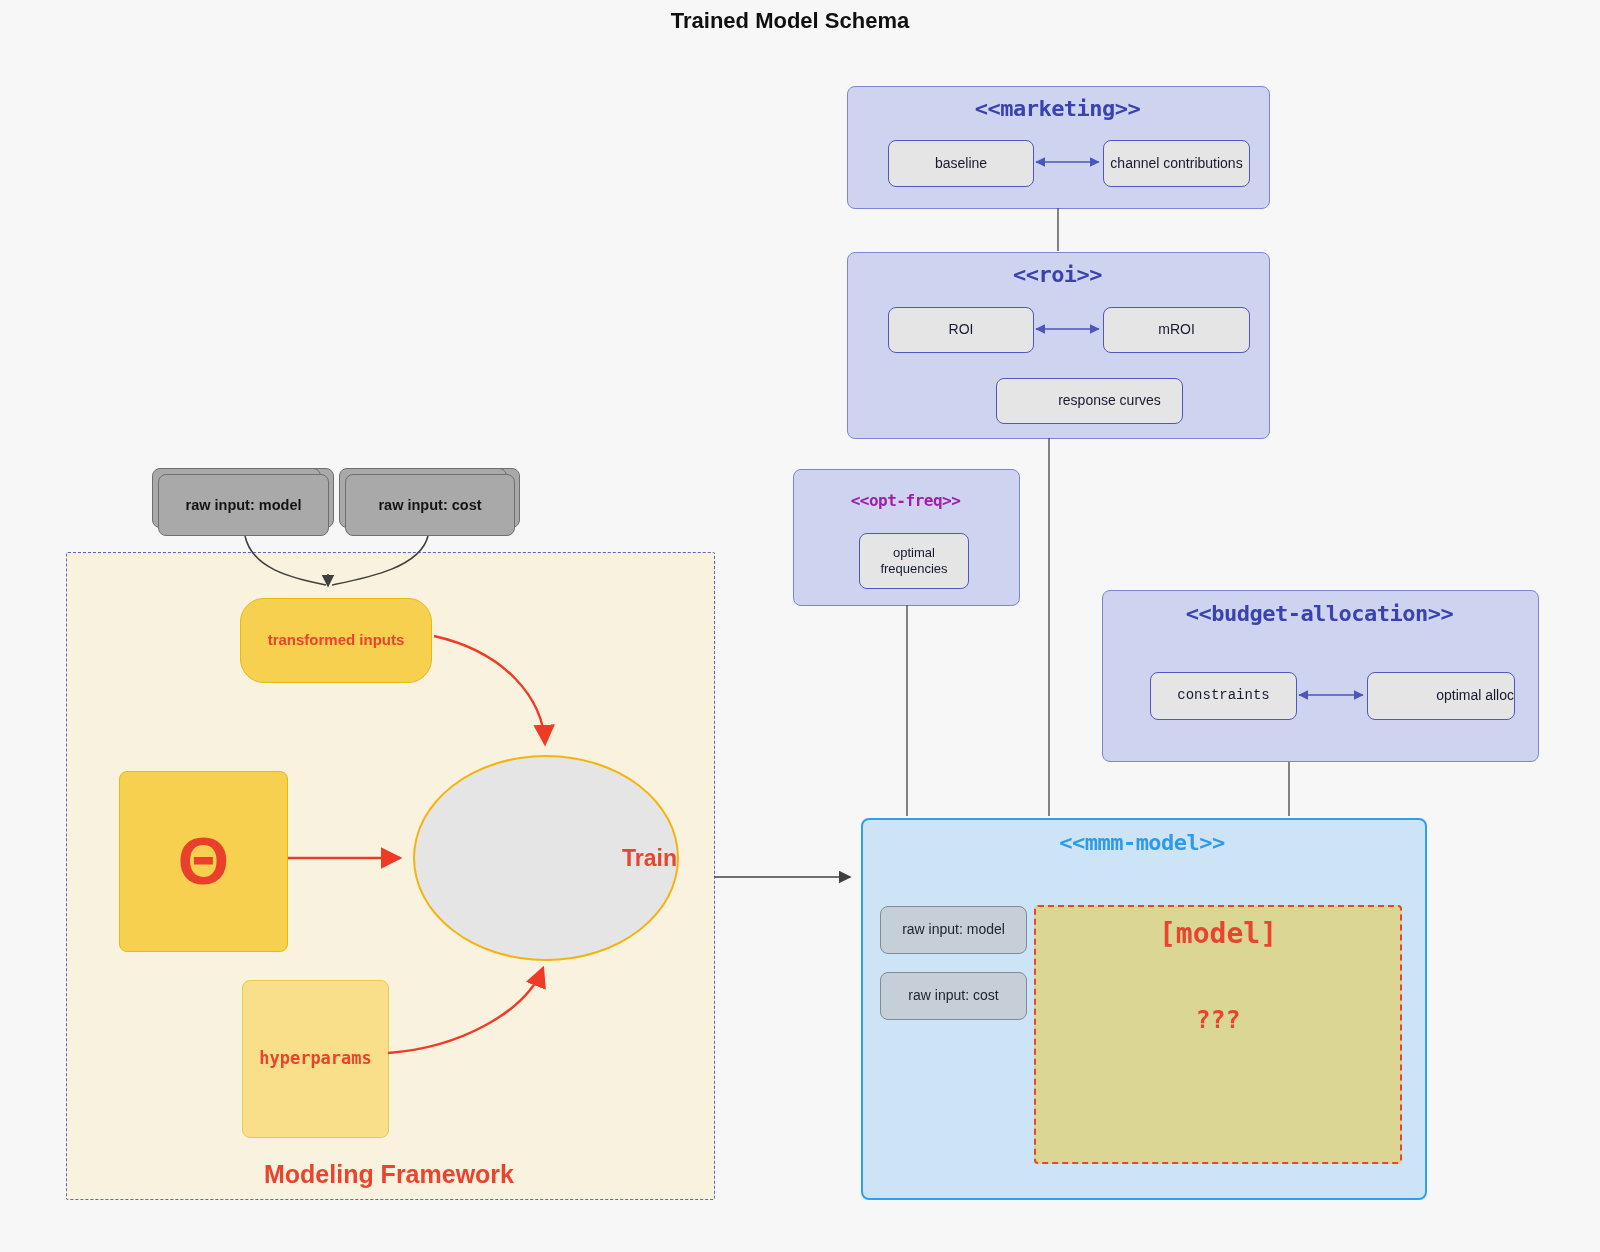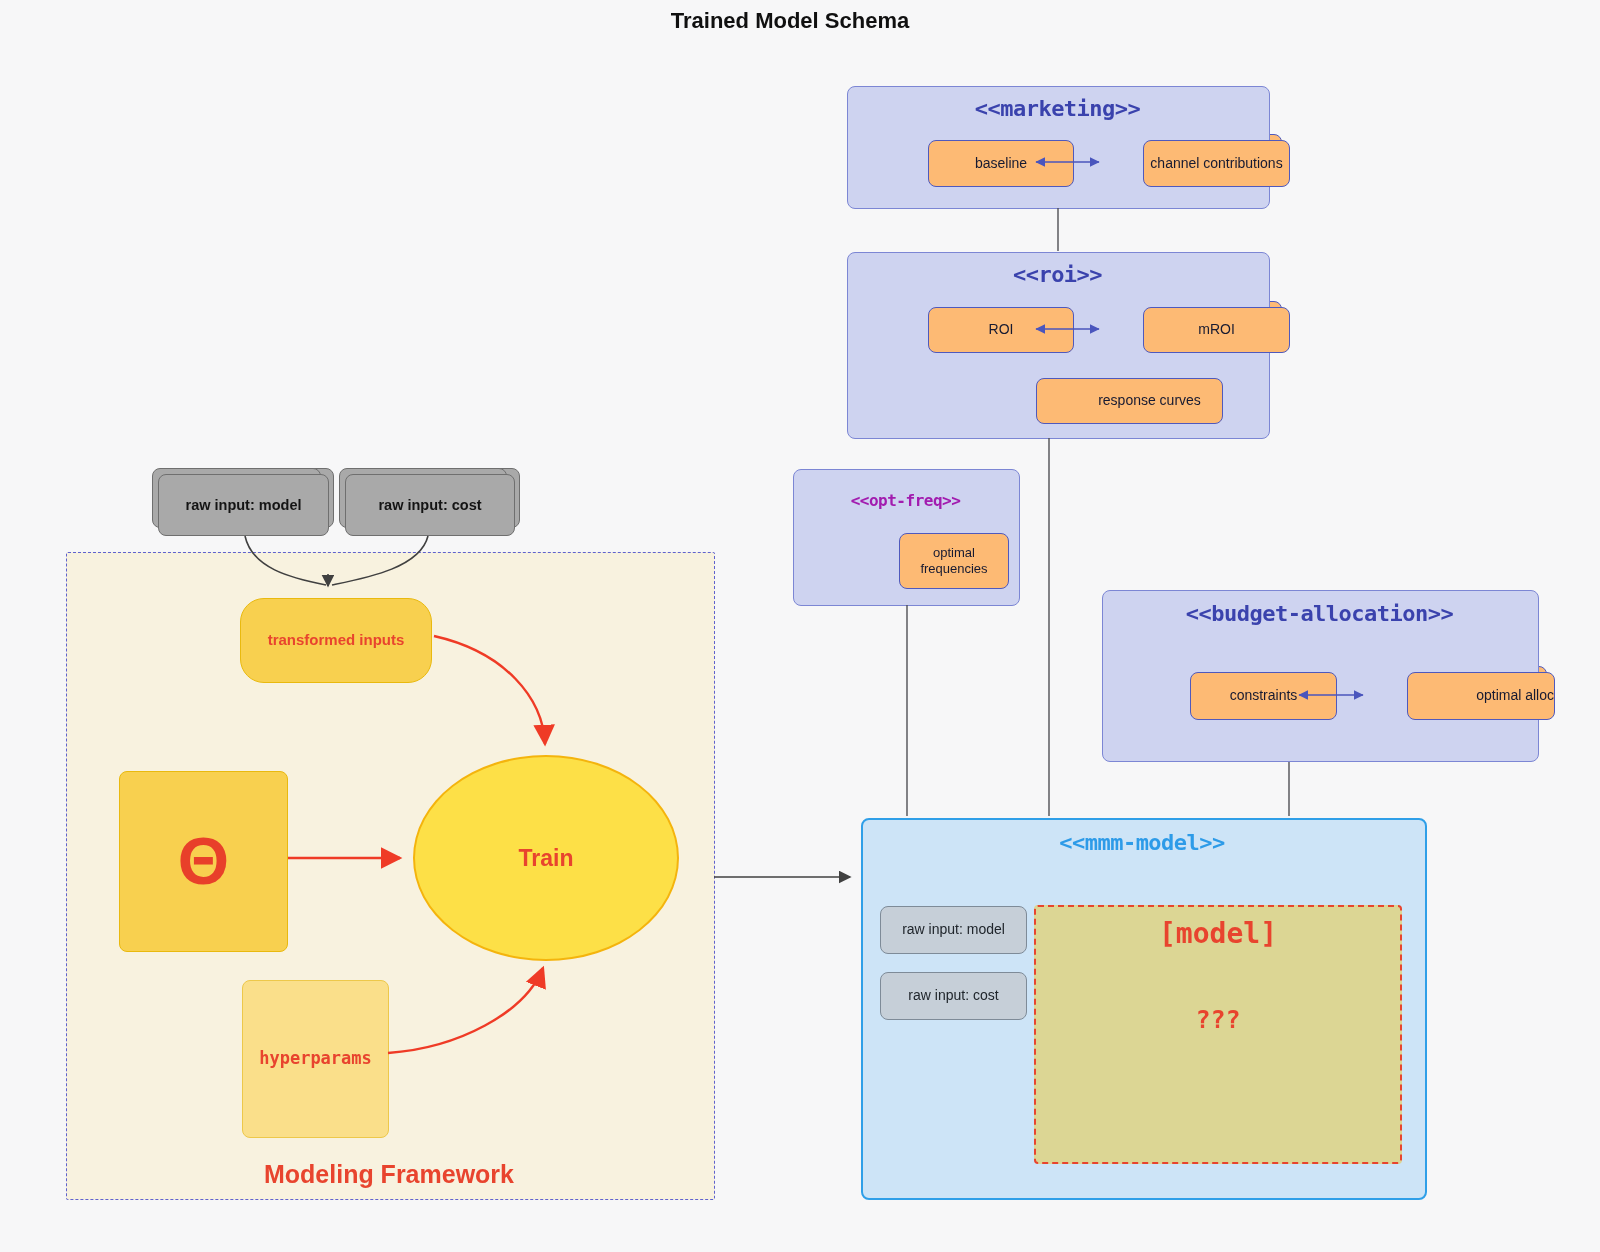--- a/index.html
+++ b/index.html
@@ -24,43 +24,43 @@
     justify-content:center; text-align:center; line-height:1.25;
   }
   .stack::before{
     content:""; position:absolute; inset:0; transform:translate(-7px,-7px);
     background:inherit; border:inherit; border-radius:inherit; z-index:-1;
   }
   .stack2::after{
     content:""; position:absolute; inset:0; transform:translate(6px,-7px);
     background:inherit; border:inherit; border-radius:inherit; z-index:-2;
   }
-  .n-purple{background:#fdba74; border:1.4px solid #4f59bd; color:#171a31; font-size:14px;margin-left:40px;}
+  .n-purple{background:#e5e5e5; border:1.4px solid #4f59bd; color:#171a31; font-size:14px;}
   .n-gray-dark{background:#a9a9a9; border:1.5px solid #6f6f6f; color:#141414; font-size:14.5px; font-weight:bold;}
   .n-gray-light{background:#c6cfd8; border:1.5px solid #7e8b98; color:#20262c; font-size:14px;}
   .n-yellow{background:#f8d04f; border:1.6px solid #e9b90e;}
   .n-yellow-light{background:#fadf8a; border:1.6px solid #edc84a;}
   .red-text{color:#e8442e;}
   .mono{font-family:"DejaVu Sans Mono", monospace;}
   #edges{position:absolute; left:0; top:0; z-index:5; pointer-events:none;}
   .model-dashed{
     position:absolute; background:#dcd694; border:2.6px dashed #e8442e;
     border-radius:4px;
   }
   #page-title{
     position:absolute; left:440px; top:8px; width:700px; text-align:center;
     font-size:22px; font-weight:bold; color:#101010;
   }
   .fw-label{
     position:absolute; font-size:25px; font-weight:bold; color:#e8442e;
     text-align:center;
   }
   .ellipse{
-    position:absolute; border-radius:50%; background:#fde047; border:2px solid #f4b40d;
-    display:flex; align-items:center; justify-content:center;
+    position:absolute; border-radius:50%; background:#e5e5e5; border:2px solid #f4b40d;
+    display:flex; align-items:center; justify-content:flex-end;
     font-size:23px; font-weight:bold; color:#e8442e;
   }
 </style>
 </head>
 <body>
 
 <div id="canvas">
 
   <div id="page-title">Trained Model Schema</div>
 
@@ -130,21 +130,21 @@
   <div class="node n-purple stack" style="left:996px; top:378px; width:145px; height:44px;padding-left:40px;">
     <span>response curves</span>
   </div>
 
   <div class="abs ctitle" style="left:793px; top:491px; width:225px; color:#a21caf; font-size:16px;">&lt;&lt;opt-freq&gt;&gt;</div>
   <div class="node n-purple stack" style="left:859px; top:533px; width:104px; height:50px; font-size:13px; padding:2px;">
     <span>optimal frequencies</span>
   </div>
 
   <div class="abs ctitle" style="left:1102px; top:601px; width:435px; color:#3a42ad; font-size:22px;">&lt;&lt;budget-allocation&gt;&gt;</div>
-  <div class="node n-purple stack" style="left:1150px; top:672px; width:145px; height:46px;">
+  <div class="node n-purple stack" style="left:1150px; top:672px; width:145px; height:46px;font-family:Liberation Mono, monospace;">
     <span>constraints</span>
   </div>
   <div class="node n-purple stack" style="left:1367px; top:672px; width:146px; height:46px;justify-content:flex-end;">
     <span>optimal alloc</span>
   </div>
 
   <div class="abs ctitle" style="left:861px; top:830px; width:562px; color:#2d9be8; font-size:22px;">&lt;&lt;mmm-model&gt;&gt;</div>
   <div class="node n-gray-light stack stack2" style="left:880px; top:906px; width:145px; height:46px;">
     <span>raw input: model</span>
   </div>

